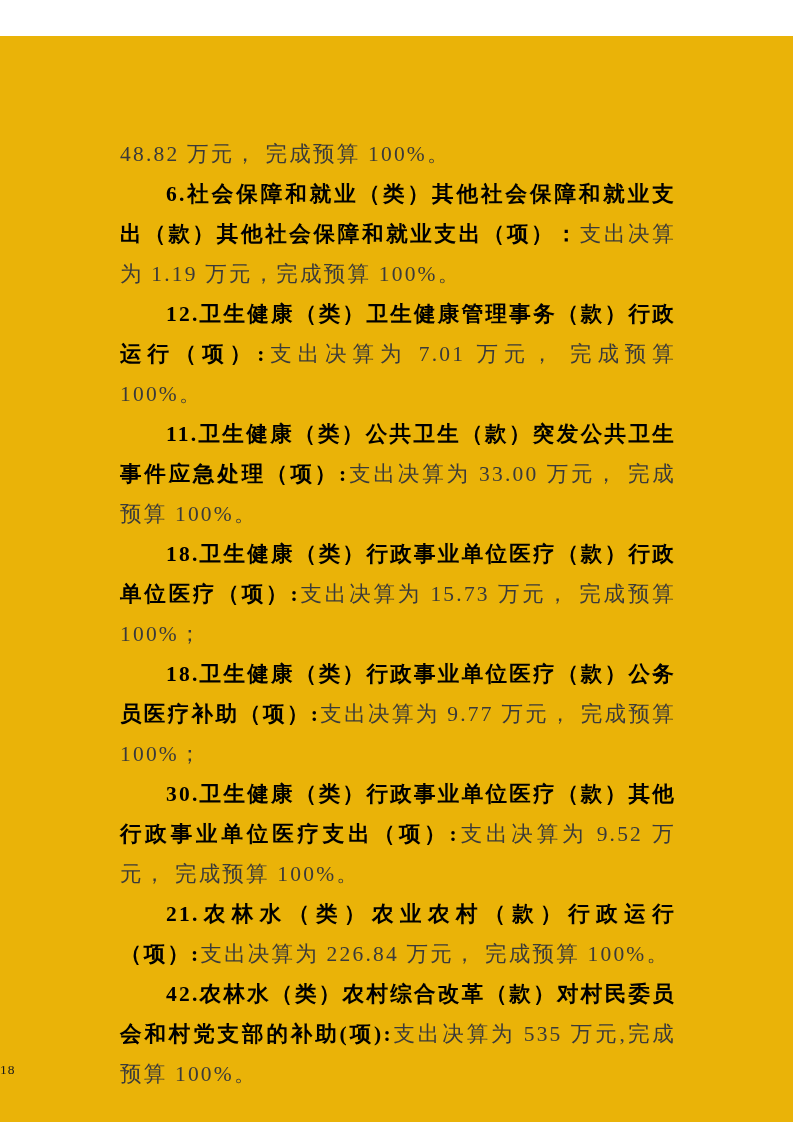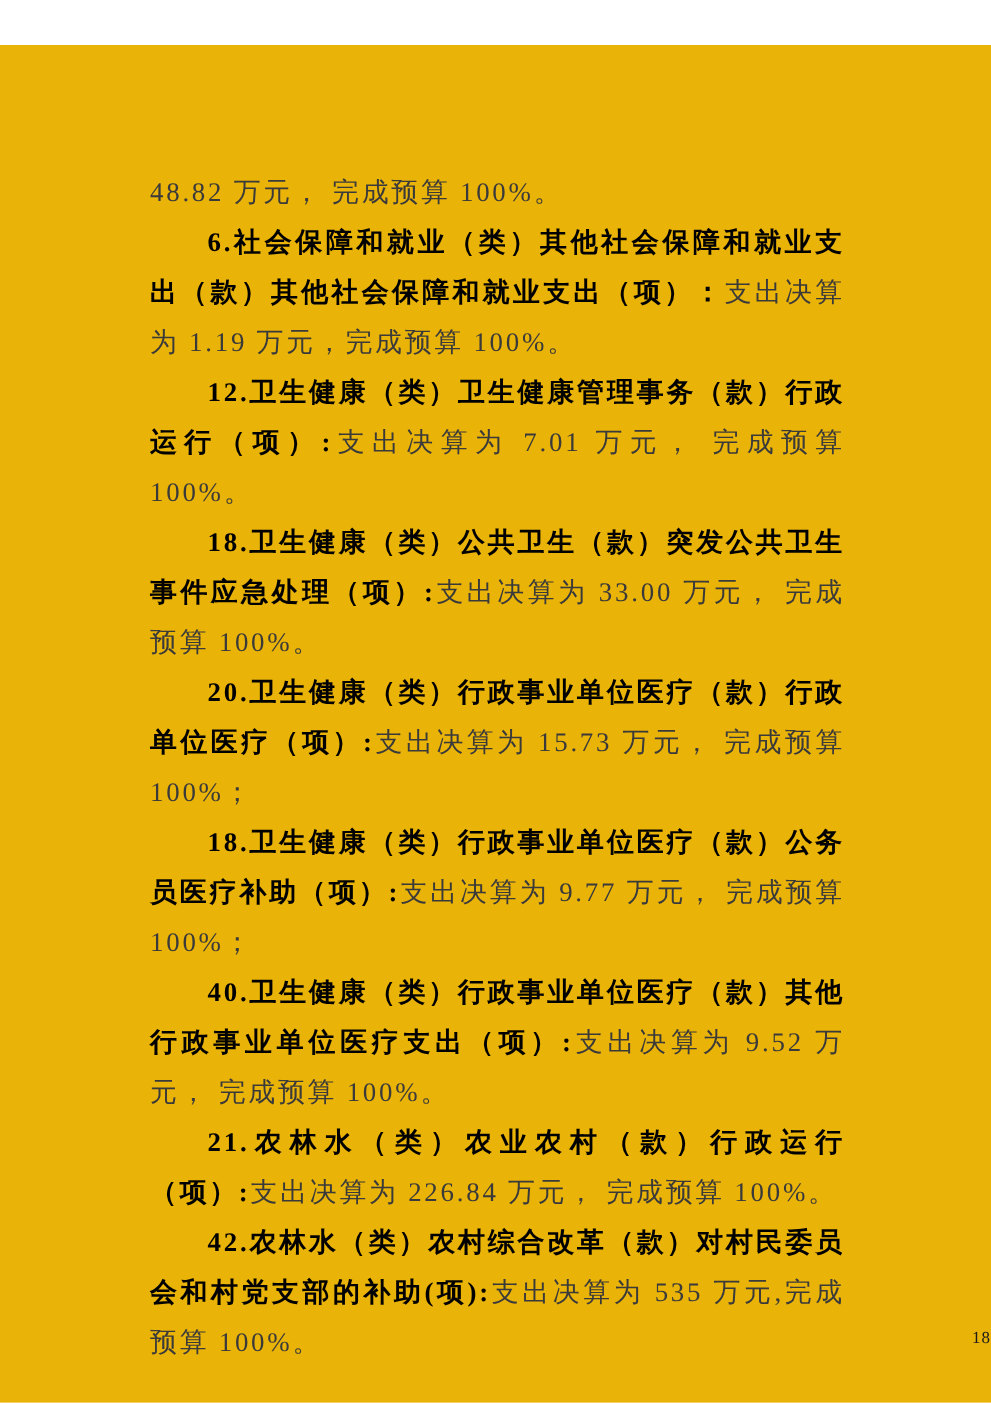--- a/index.html
+++ b/index.html
@@ -40,45 +40,45 @@
   }
   .tail {
     font-weight: 400;
     color: #3a3a3a;
   }
   .page-number {
     position: absolute;
     top: 1026px;
     left: 0;
     width: 100%;
-    text-align: right;
+    text-align: left;
     font-size: 13.5px;
     letter-spacing: 1px;
     color: #1a1a1a;
   }
 </style>
 </head>
 <body>
 
 <div class="page">
   <div class="content">
 
     <p class="para"><span class="head"></span><span class="tail">48.82 万元， 完成预算 100%。</span></p>
 
     <p class="para indent"><span class="head">6.社会保障和就业（类）其他社会保障和就业支出（款）其他社会保障和就业支出（项）：</span><span class="tail">支出决算为 1.19 万元，完成预算 100%。</span></p>
 
     <p class="para indent"><span class="head">12.卫生健康（类）卫生健康管理事务（款）行政运行（项）:</span><span class="tail">支出决算为 7.01 万元， 完成预算 100%。</span></p>
 
-    <p class="para indent"><span class="head">18.卫生健康（类）公共卫生（款）突发公共卫生事件应急处理（项）:</span><span class="tail">支出决算为 33.00 万元， 完成预算 100%。</span></p>
+    <p class="para indent"><span class="head">11.卫生健康（类）公共卫生（款）突发公共卫生事件应急处理（项）:</span><span class="tail">支出决算为 33.00 万元， 完成预算 100%。</span></p>
 
-    <p class="para indent"><span class="head">20.卫生健康（类）行政事业单位医疗（款）行政单位医疗（项）:</span><span class="tail">支出决算为 15.73 万元， 完成预算 100%；</span></p>
+    <p class="para indent"><span class="head">18.卫生健康（类）行政事业单位医疗（款）行政单位医疗（项）:</span><span class="tail">支出决算为 15.73 万元， 完成预算 100%；</span></p>
 
     <p class="para indent"><span class="head">18.卫生健康（类）行政事业单位医疗（款）公务员医疗补助（项）:</span><span class="tail">支出决算为 9.77 万元， 完成预算 100%；</span></p>
 
-    <p class="para indent"><span class="head">40.卫生健康（类）行政事业单位医疗（款）其他行政事业单位医疗支出（项）:</span><span class="tail">支出决算为 9.52 万元， 完成预算 100%。</span></p>
+    <p class="para indent"><span class="head">30.卫生健康（类）行政事业单位医疗（款）其他行政事业单位医疗支出（项）:</span><span class="tail">支出决算为 9.52 万元， 完成预算 100%。</span></p>
 
     <p class="para indent"><span class="head">21.农林水（类）农业农村（款）行政运行（项）:</span><span class="tail">支出决算为 226.84 万元， 完成预算 100%。</span></p>
 
 
     <p class="para indent"><span class="head">42.农林水（类）农村综合改革（款）对村民委员会和村党支部的补助(项):</span><span class="tail">支出决算为 535 万元,完成预算 100%。</span></p>
 
   </div>
 
   <div class="page-number">18</div>
 </div>

